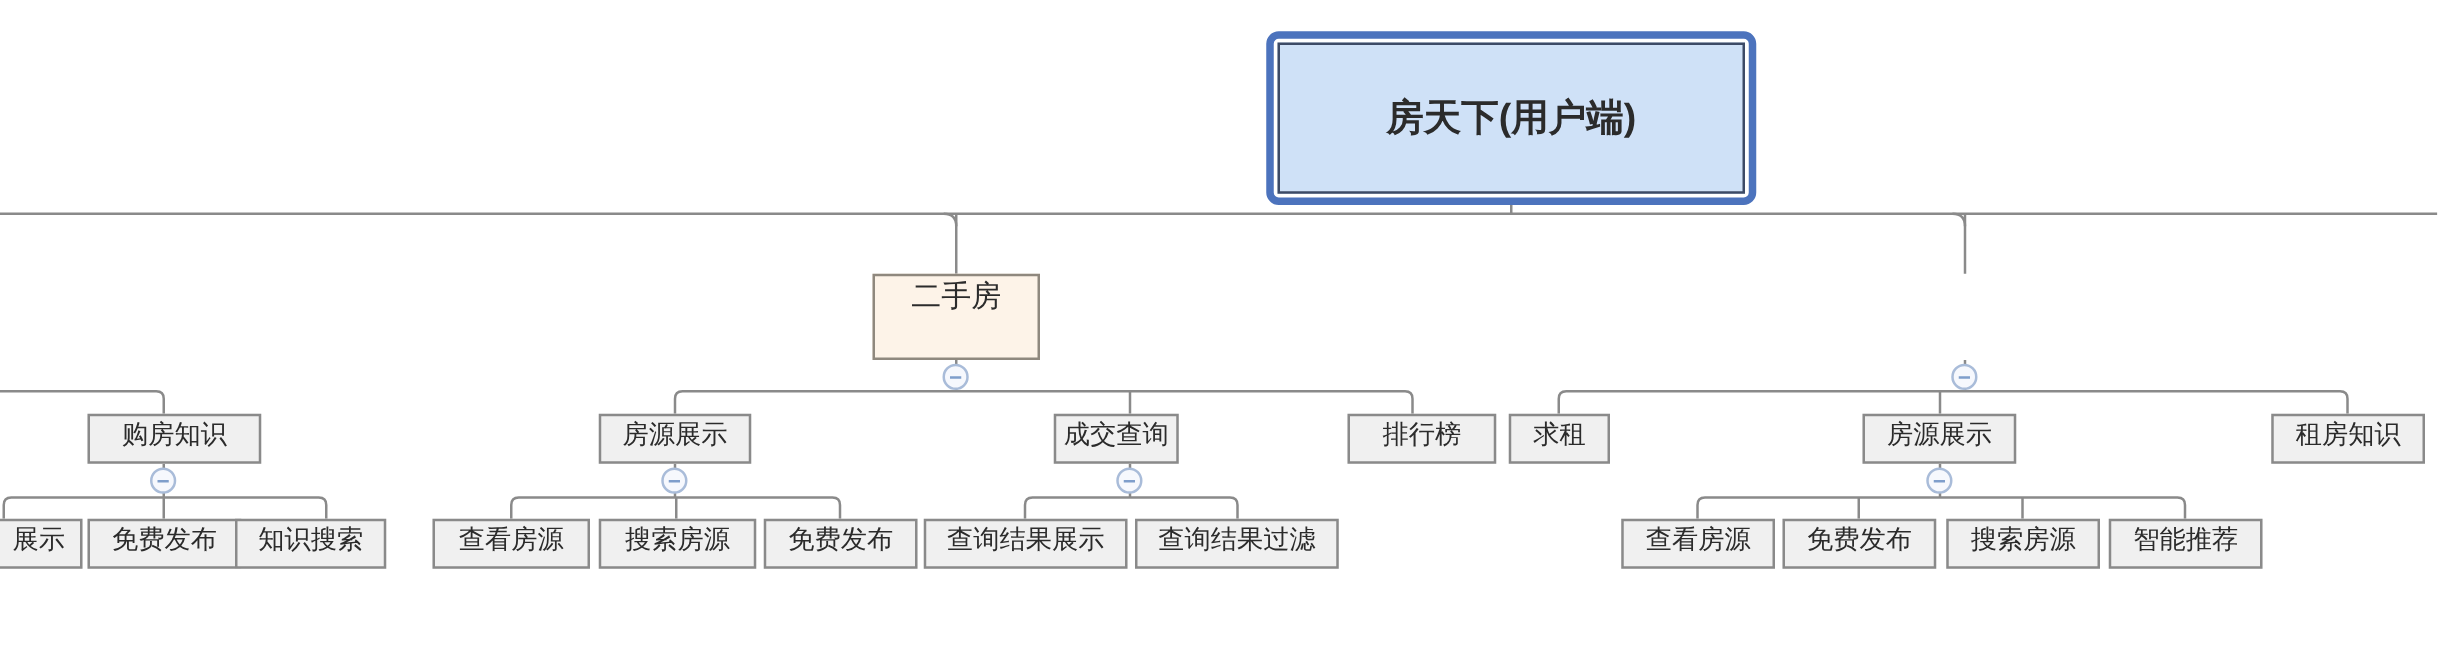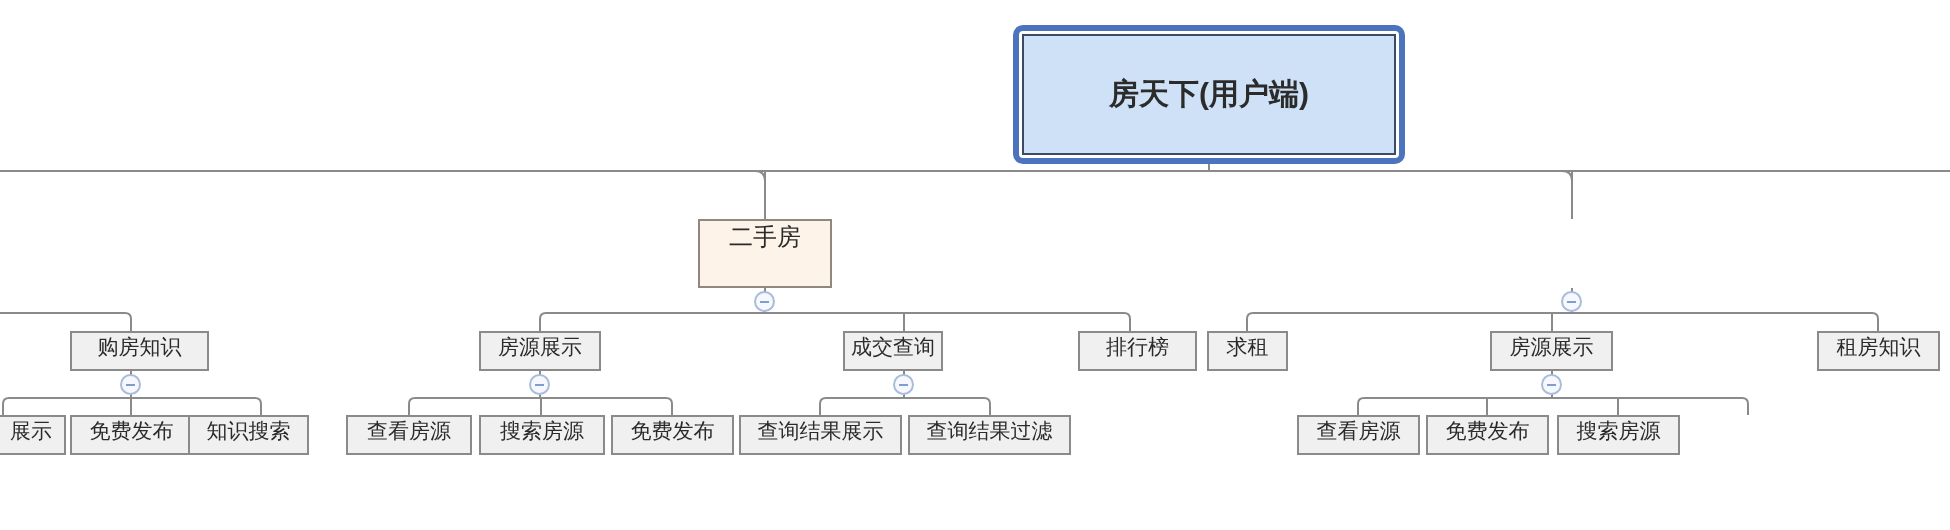--- a/index.html
+++ b/index.html
@@ -128,20 +128,23 @@
   </div>
   <div class="node" style="left:1297px;top:415px;width:123px">
     <span class="lbl">查看房源</span>
   </div>
   <div class="node" style="left:1426px;top:415px;width:123px">
     <span class="lbl">免费发布</span>
   </div>
   <div class="node" style="left:1557px;top:415px;width:123px">
     <span class="lbl">搜索房源</span>
   </div>
+  <div class="node" style="left:1687px;top:415px;width:123px">
+    <span class="lbl">智能推荐</span>
+  </div>
 
   <div class="collapse" style="left:754px;top:291px">
     <span class="minus"></span>
   </div>
   <div class="collapse" style="left:1561px;top:291px">
     <span class="minus"></span>
   </div>
   <div class="collapse" style="left:120px;top:374px">
     <span class="minus"></span>
   </div>

